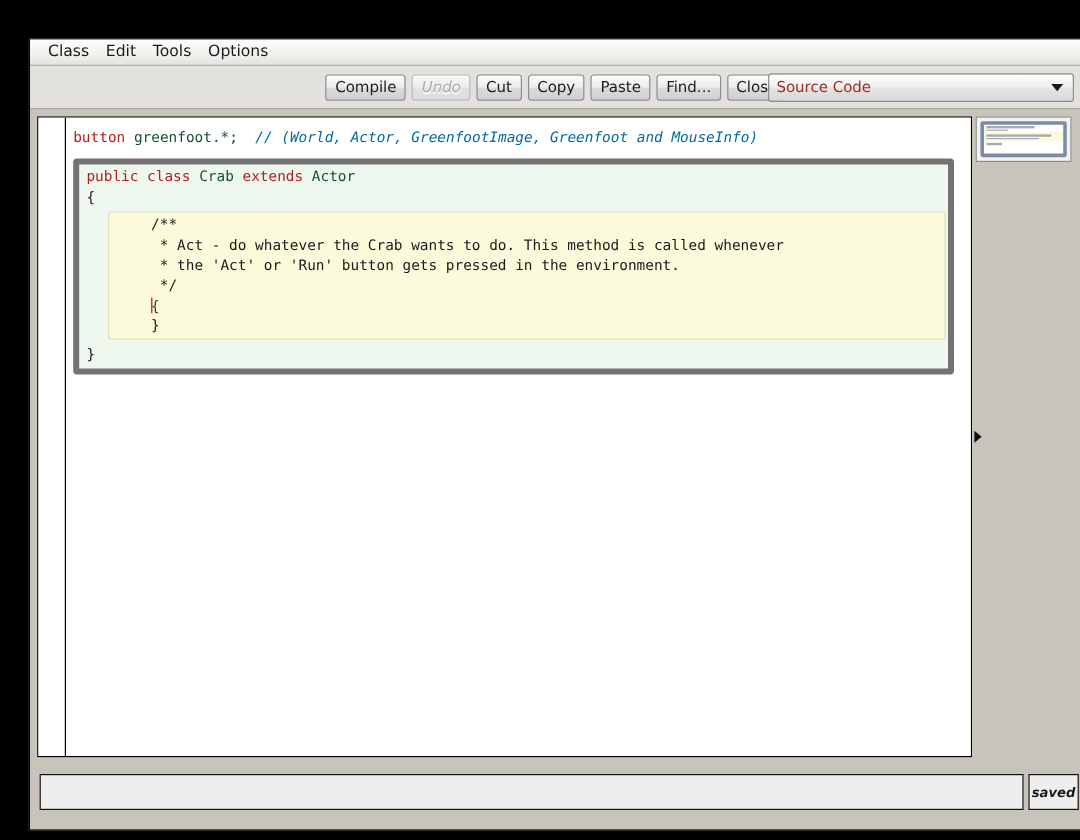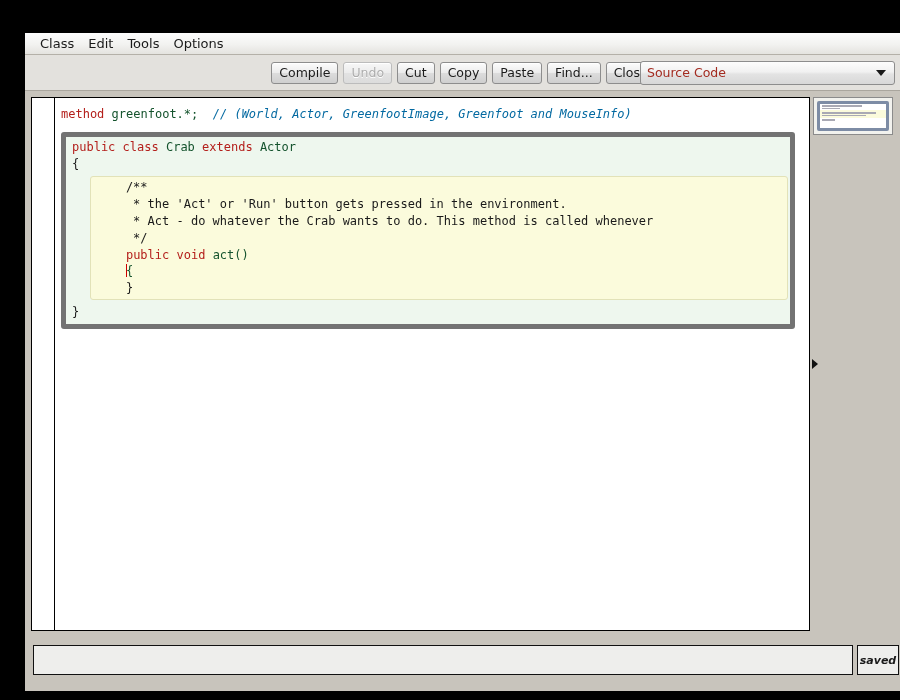--- a/index.html
+++ b/index.html
@@ -70,20 +70,21 @@
     line-height: 15px;
     white-space: nowrap;
     cursor: default;
     box-shadow: inset 0 1px 0 #ffffff;
   }
   .tb-btn.disabled {
     color: #adadad;
     background: linear-gradient(to bottom, #f7f7f7 0%, #ececec 48%, #e2e2e2 52%, #dcdcdc 100%);
     border-color: #bcbcbc;
     text-shadow: 0 1px 0 #ffffff;
+    font-style: italic;
   }
 
   #view-select {
     position: absolute;
     right: 12px;
     top: 6px;
     width: 255px;
     height: 24px;
     background: linear-gradient(to bottom, #fdfdfd 0%, #f1f1f1 45%, #e3e3e3 55%, #d8d8d8 100%);
     border: 1px solid #8d8d8d;
@@ -313,32 +314,31 @@
     </div>
   </div>
 
   <div id="body">
 
     <div id="editor-frame">
       <div id="gutter"></div>
 
       <div id="code-area">
 
-        <pre class="code blk-import"><span class="kw">method</span><span class="plain"> greenfoot.*;</span><span class="cmt">  // (World, Actor, GreenfootImage, Greenfoot and MouseInfo)</span></pre>
+        <pre class="code blk-import"><span class="kw">button</span><span class="plain"> greenfoot.*;</span><span class="cmt">  // (World, Actor, GreenfootImage, Greenfoot and MouseInfo)</span></pre>
 
         <div class="blk-class">
           <pre class="code"><span class="kw">public</span> <span class="kw">class</span><span class="plain"> Crab </span><span class="kw">extends</span><span class="plain"> Actor</span></pre>
           <pre class="code">{</pre>
 
           <div class="blk-method">
             <pre class="code doc">    /**</pre>
+            <pre class="code doc">     * Act - do whatever the Crab wants to do. This method is called whenever</pre>
             <pre class="code doc">     * the 'Act' or 'Run' button gets pressed in the environment.</pre>
-            <pre class="code doc">     * Act - do whatever the Crab wants to do. This method is called whenever</pre>
             <pre class="code doc">     */</pre>
-            <pre class="code">    <span class="kw">public</span> <span class="kw">void</span><span class="plain"> act()</span></pre>
             <pre class="code">    <span class="caret"></span><span class="plain">{</span></pre>
             <pre class="code"></pre>
             <pre class="code">    }</pre>
           </div>
 
           <pre class="code">}</pre>
         </div>
 
       </div>
     </div>

